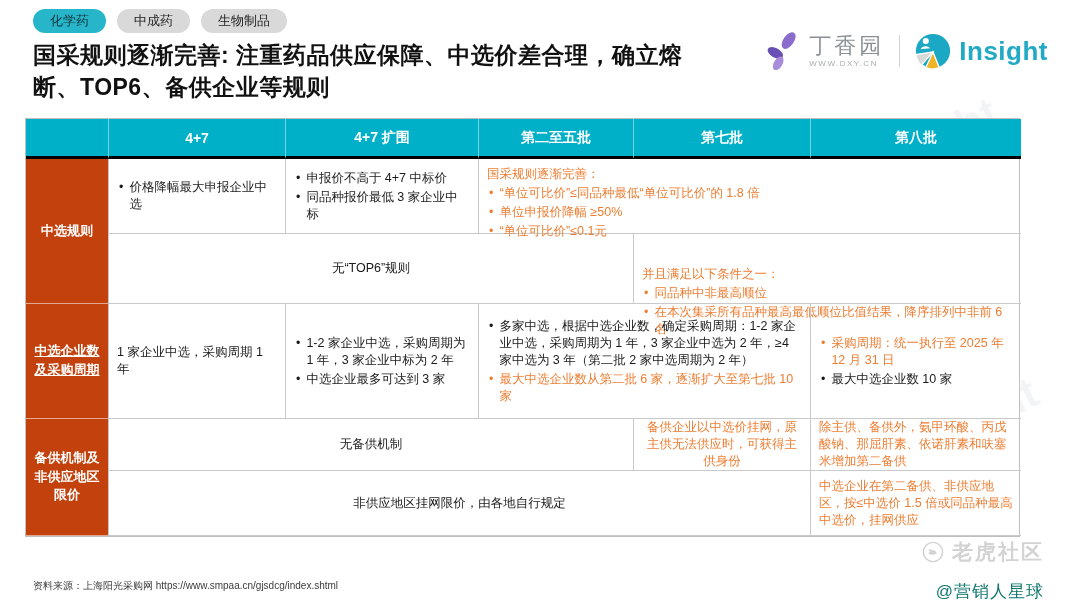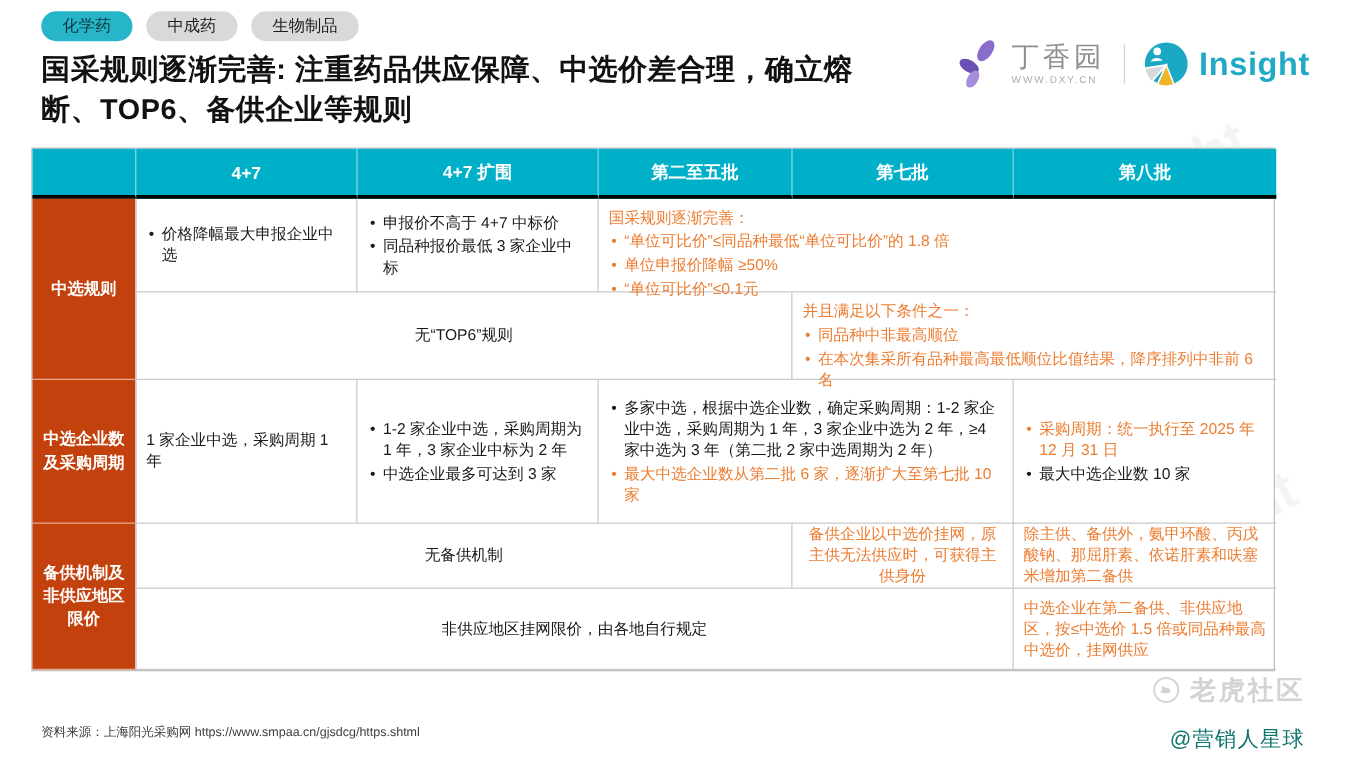--- a/index.html
+++ b/index.html
@@ -171,27 +171,27 @@
     <div class="cell last-col" style="grid-area:2/4/3/7;">
       <div class="li org">国采规则逐渐完善：</div>
       <div class="li b org">“单位可比价”≤同品种最低“单位可比价”的 1.8 倍</div>
       <div class="li b org">单位申报价降幅 ≥50%</div>
       <div class="li b org">“单位可比价”≤0.1元</div>
     </div>
 
     <div class="cell vc hc" style="grid-area:3/2/4/5;">
       <div class="li">无“TOP6”规则</div>
     </div>
-    <div class="cell last-col" style="grid-area:3/5/4/7;">
+    <div class="cell last-col" style="grid-area:3/5/4/7;margin-top:25px;">
       <div class="li org">并且满足以下条件之一：</div>
       <div class="li b org">同品种中非最高顺位</div>
       <div class="li b org">在本次集采所有品种最高最低顺位比值结果，降序排列中非前 6 名</div>
     </div>
 
-    <div class="rhead" style="grid-area:4/1;">中选企业数及采购周期</div>
+    <div class="rhead" style="grid-area:4/1;text-decoration:underline;">中选企业数及采购周期</div>
 
     <div class="cell vc" style="grid-area:4/2;">
       <div class="li">1 家企业中选，采购周期 1 年</div>
     </div>
     <div class="cell vc" style="grid-area:4/3;">
       <div class="li b">1-2 家企业中选，采购周期为 1 年，3 家企业中标为 2 年</div>
       <div class="li b">中选企业最多可达到 3 家</div>
     </div>
     <div class="cell vc" style="grid-area:4/4/5/6;">
       <div class="li b">多家中选，根据中选企业数，确定采购周期：1-2 家企业中选，采购周期为 1 年，3 家企业中选为 2 年，≥4 家中选为 3 年（第二批 2 家中选周期为 2 年）</div>
@@ -226,15 +226,15 @@
   <div class="tiger">
     <svg width="22" height="22" viewBox="0 0 24 24">
       <circle cx="12" cy="12" r="10.5" fill="none" stroke="#d3d3d3" stroke-width="1.6"></circle>
       <path d="M7 14 q2 -5 6 -4 q3 1 3 4 q-5 2 -9 0 Z" fill="#d3d3d3"></path>
       <circle cx="9" cy="10" r="1.2" fill="#d3d3d3"></circle>
     </svg>
     <span>老虎社区</span>
   </div>
   <div class="handle">@营销人星球</div>
 
-  <div class="source">资料来源：上海阳光采购网 https://www.smpaa.cn/gjsdcg/https.shtml</div>
+  <div class="source">资料来源：上海阳光采购网 https://www.smpaa.cn/gjsdcg/index.shtml</div>
 
 </div>
 
 </body></html>

